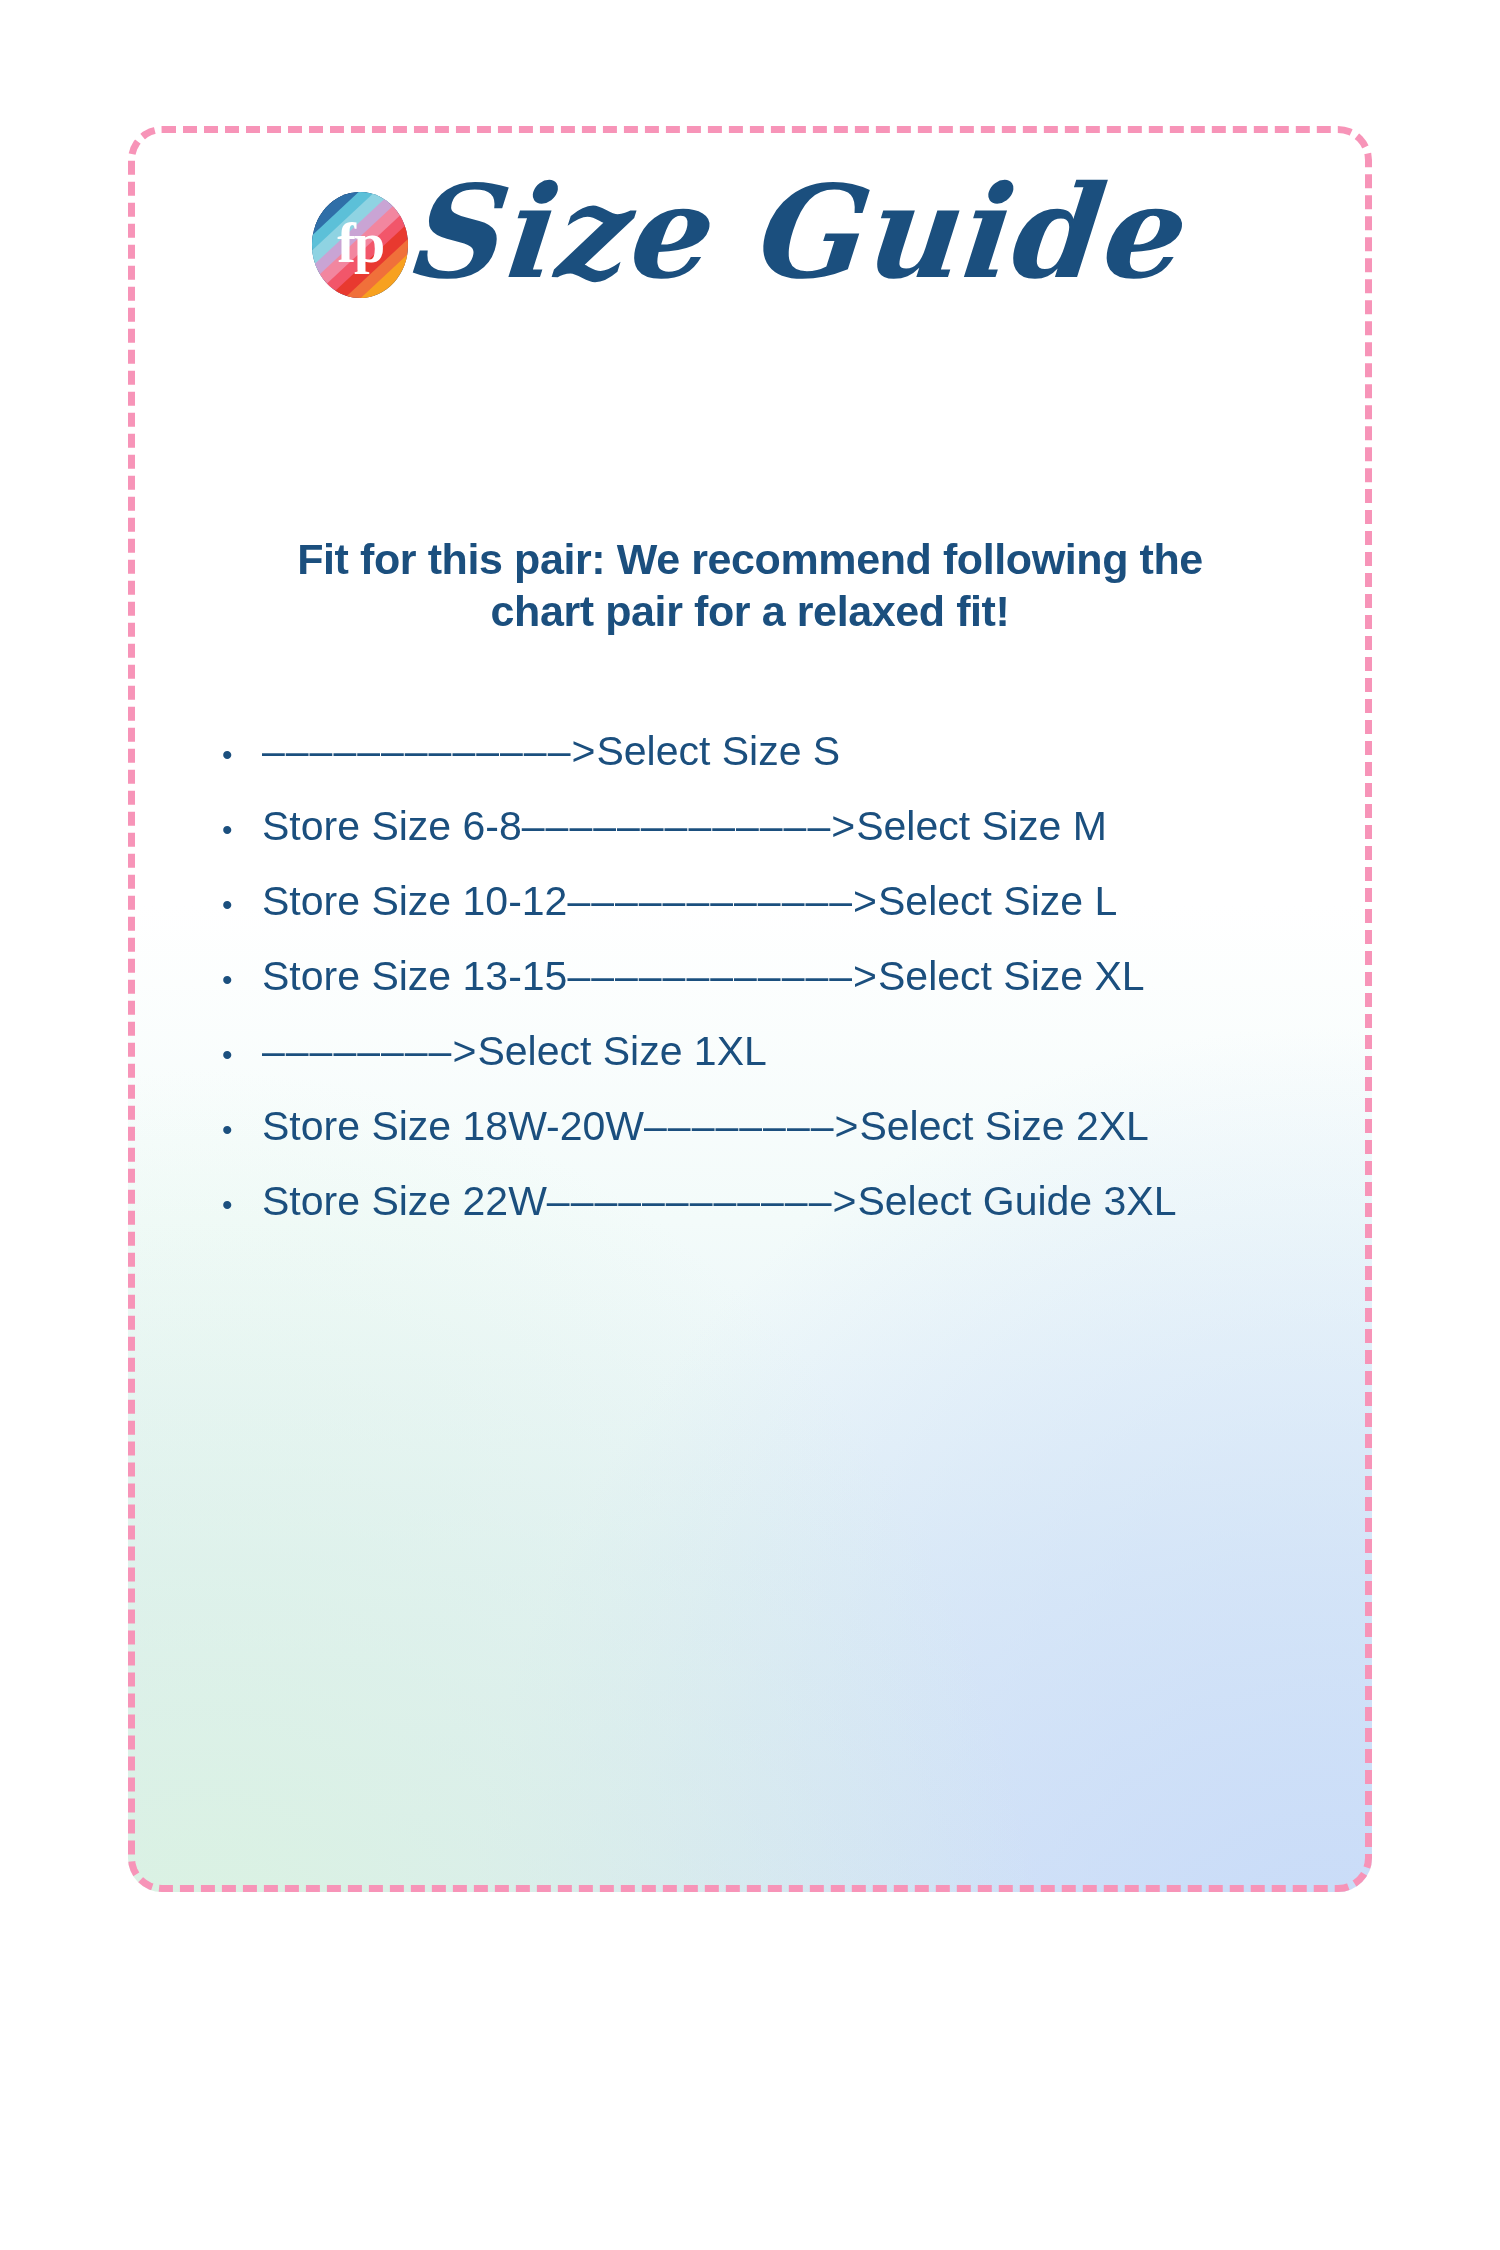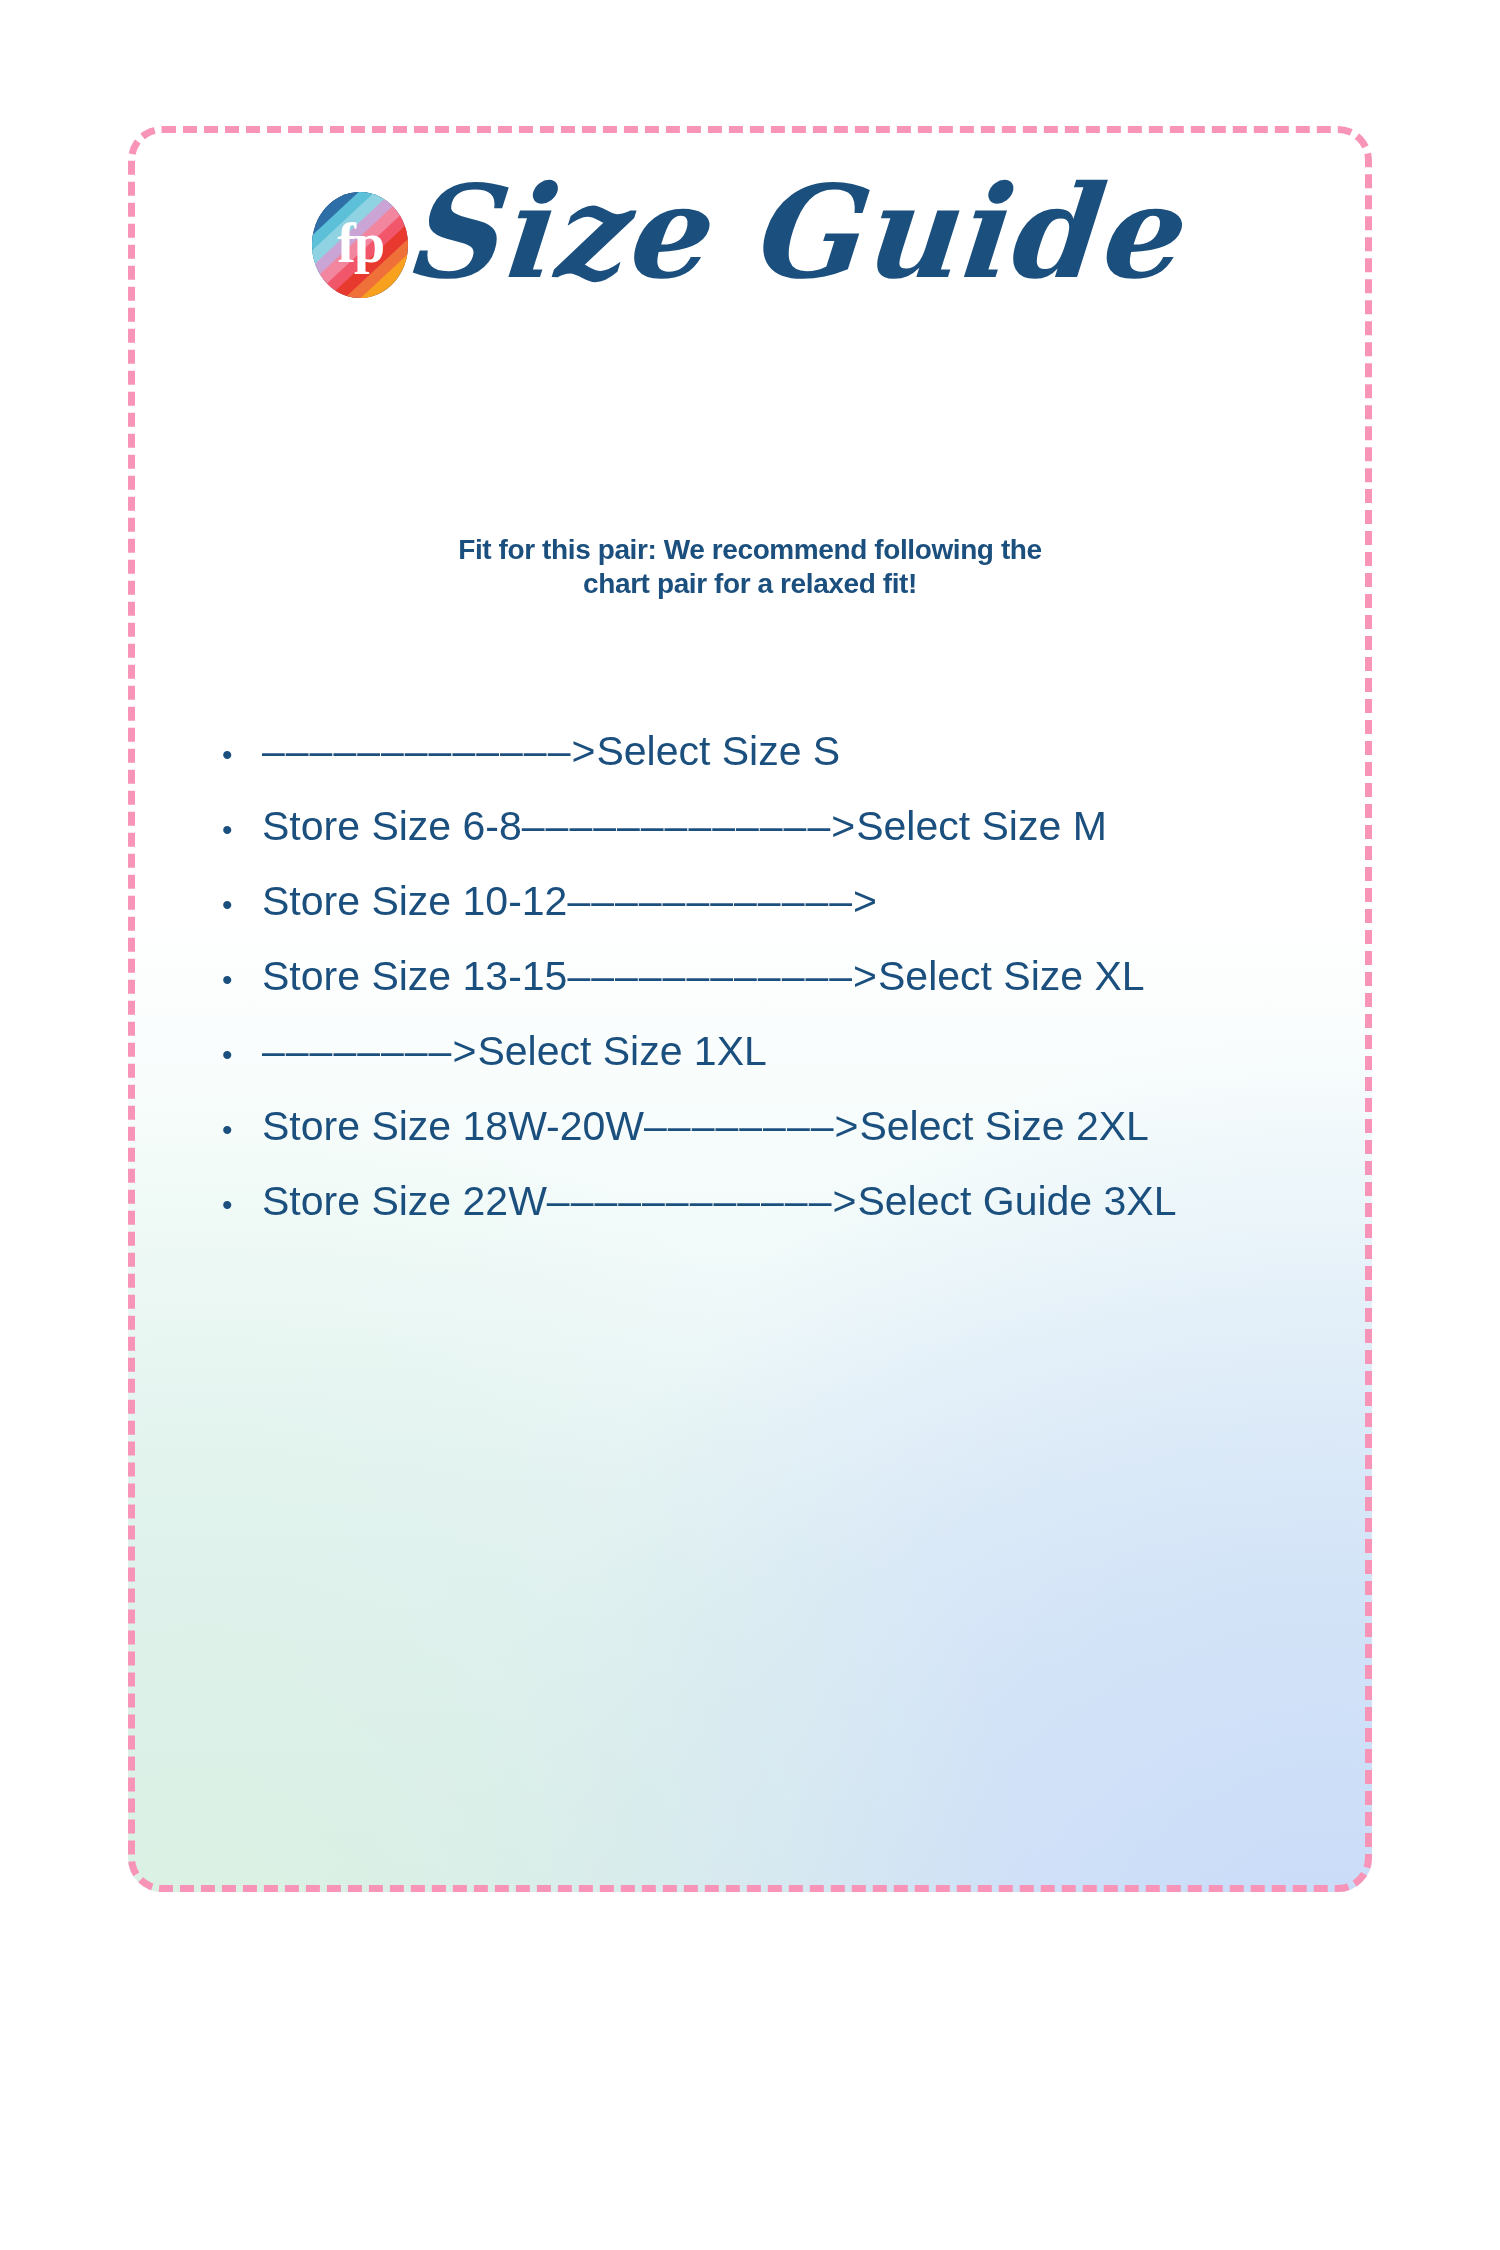--- a/index.html
+++ b/index.html
@@ -109,21 +109,21 @@
   
   .subtitle {
     position: absolute;
     left: 190px;
     top: 533px;
     width: 1120px;
     text-align: center;
     color: #1b4f7e;
     font-family: "Liberation Sans", sans-serif;
     font-weight: 700;
-    font-size: 28px;
+    font-size: 43px;
     line-height: 1.22;
     letter-spacing: -0.4px;
   }
 
   
   .size-list {
     position: absolute;
     left: 222px;
     top: 714px;
     width: 1120px;
@@ -198,20 +198,21 @@
       <div class="size-row">
         <span class="bullet">•</span>
         <span class="store-size">Store Size 6-8</span>
         <span class="arrow"> –––––––––––––&gt;</span>
         <span class="select-size"> Select Size M</span>
       </div>
       <div class="size-row">
         <span class="bullet">•</span>
         <span class="store-size">Store Size 10-12</span>
         <span class="arrow"> ––––––––––––&gt;</span>
+        <span class="select-size"> Select Size L</span>
       </div>
       <div class="size-row">
         <span class="bullet">•</span>
         <span class="store-size">Store Size 13-15</span>
         <span class="arrow"> ––––––––––––&gt;</span>
         <span class="select-size"> Select Size XL</span>
       </div>
       <div class="size-row">
         <span class="bullet">•</span>
         <span class="arrow"> ––––––––&gt;</span>

